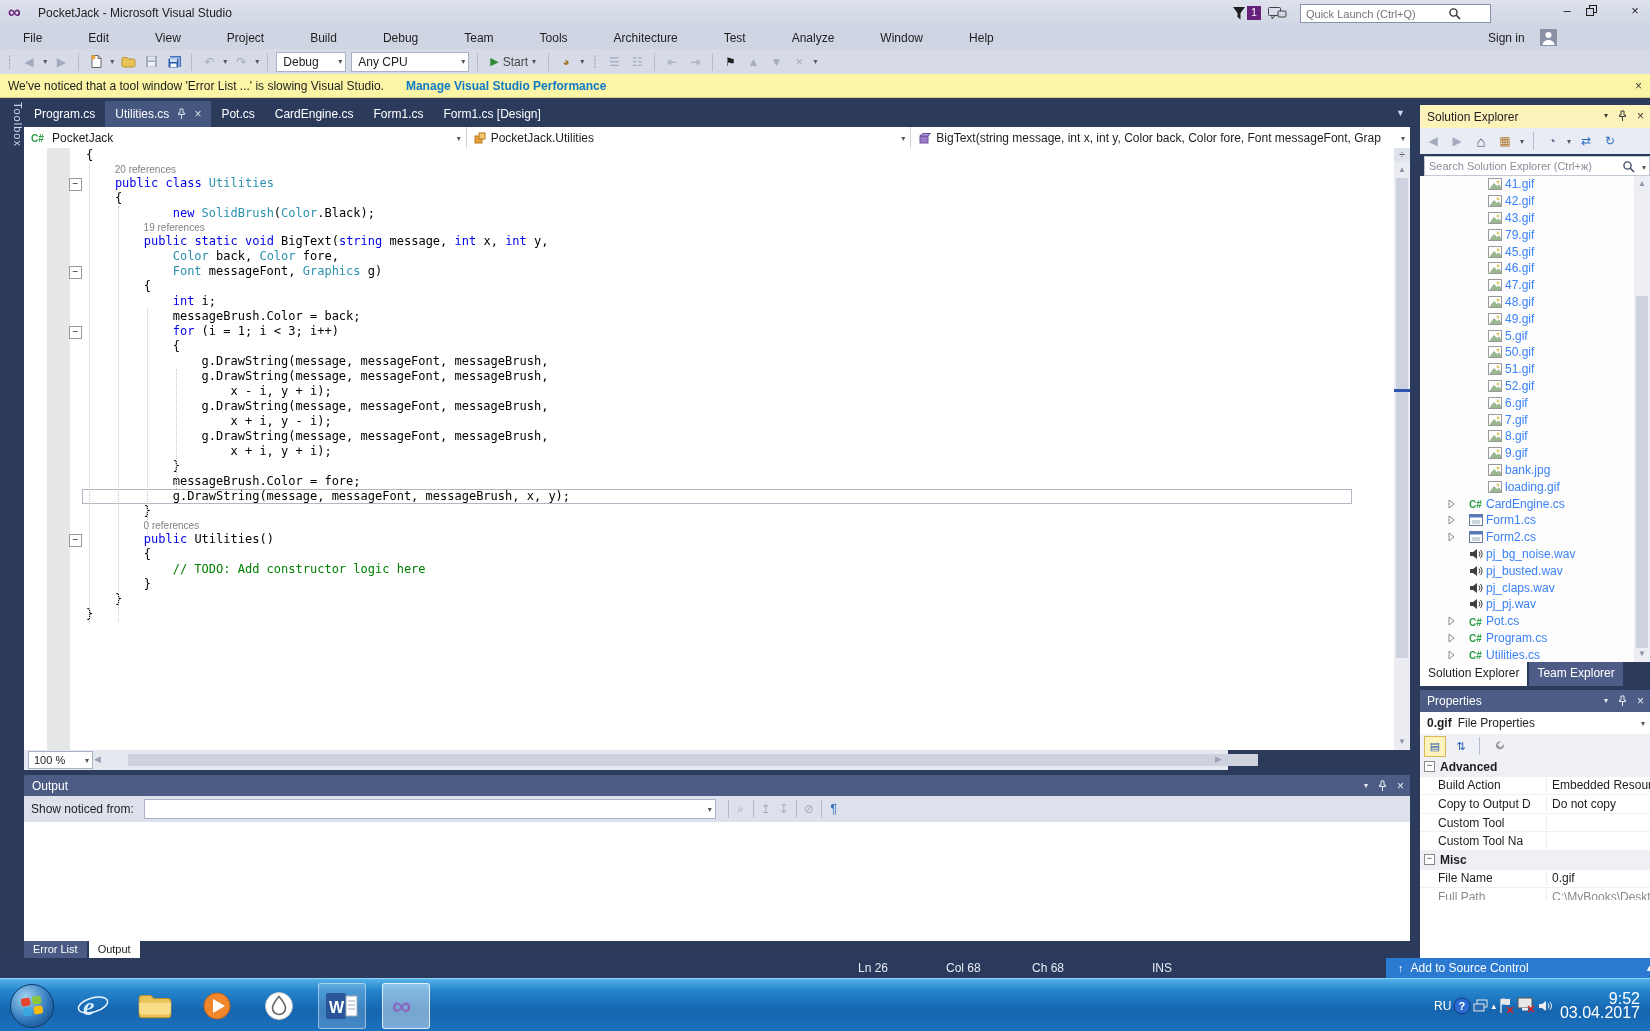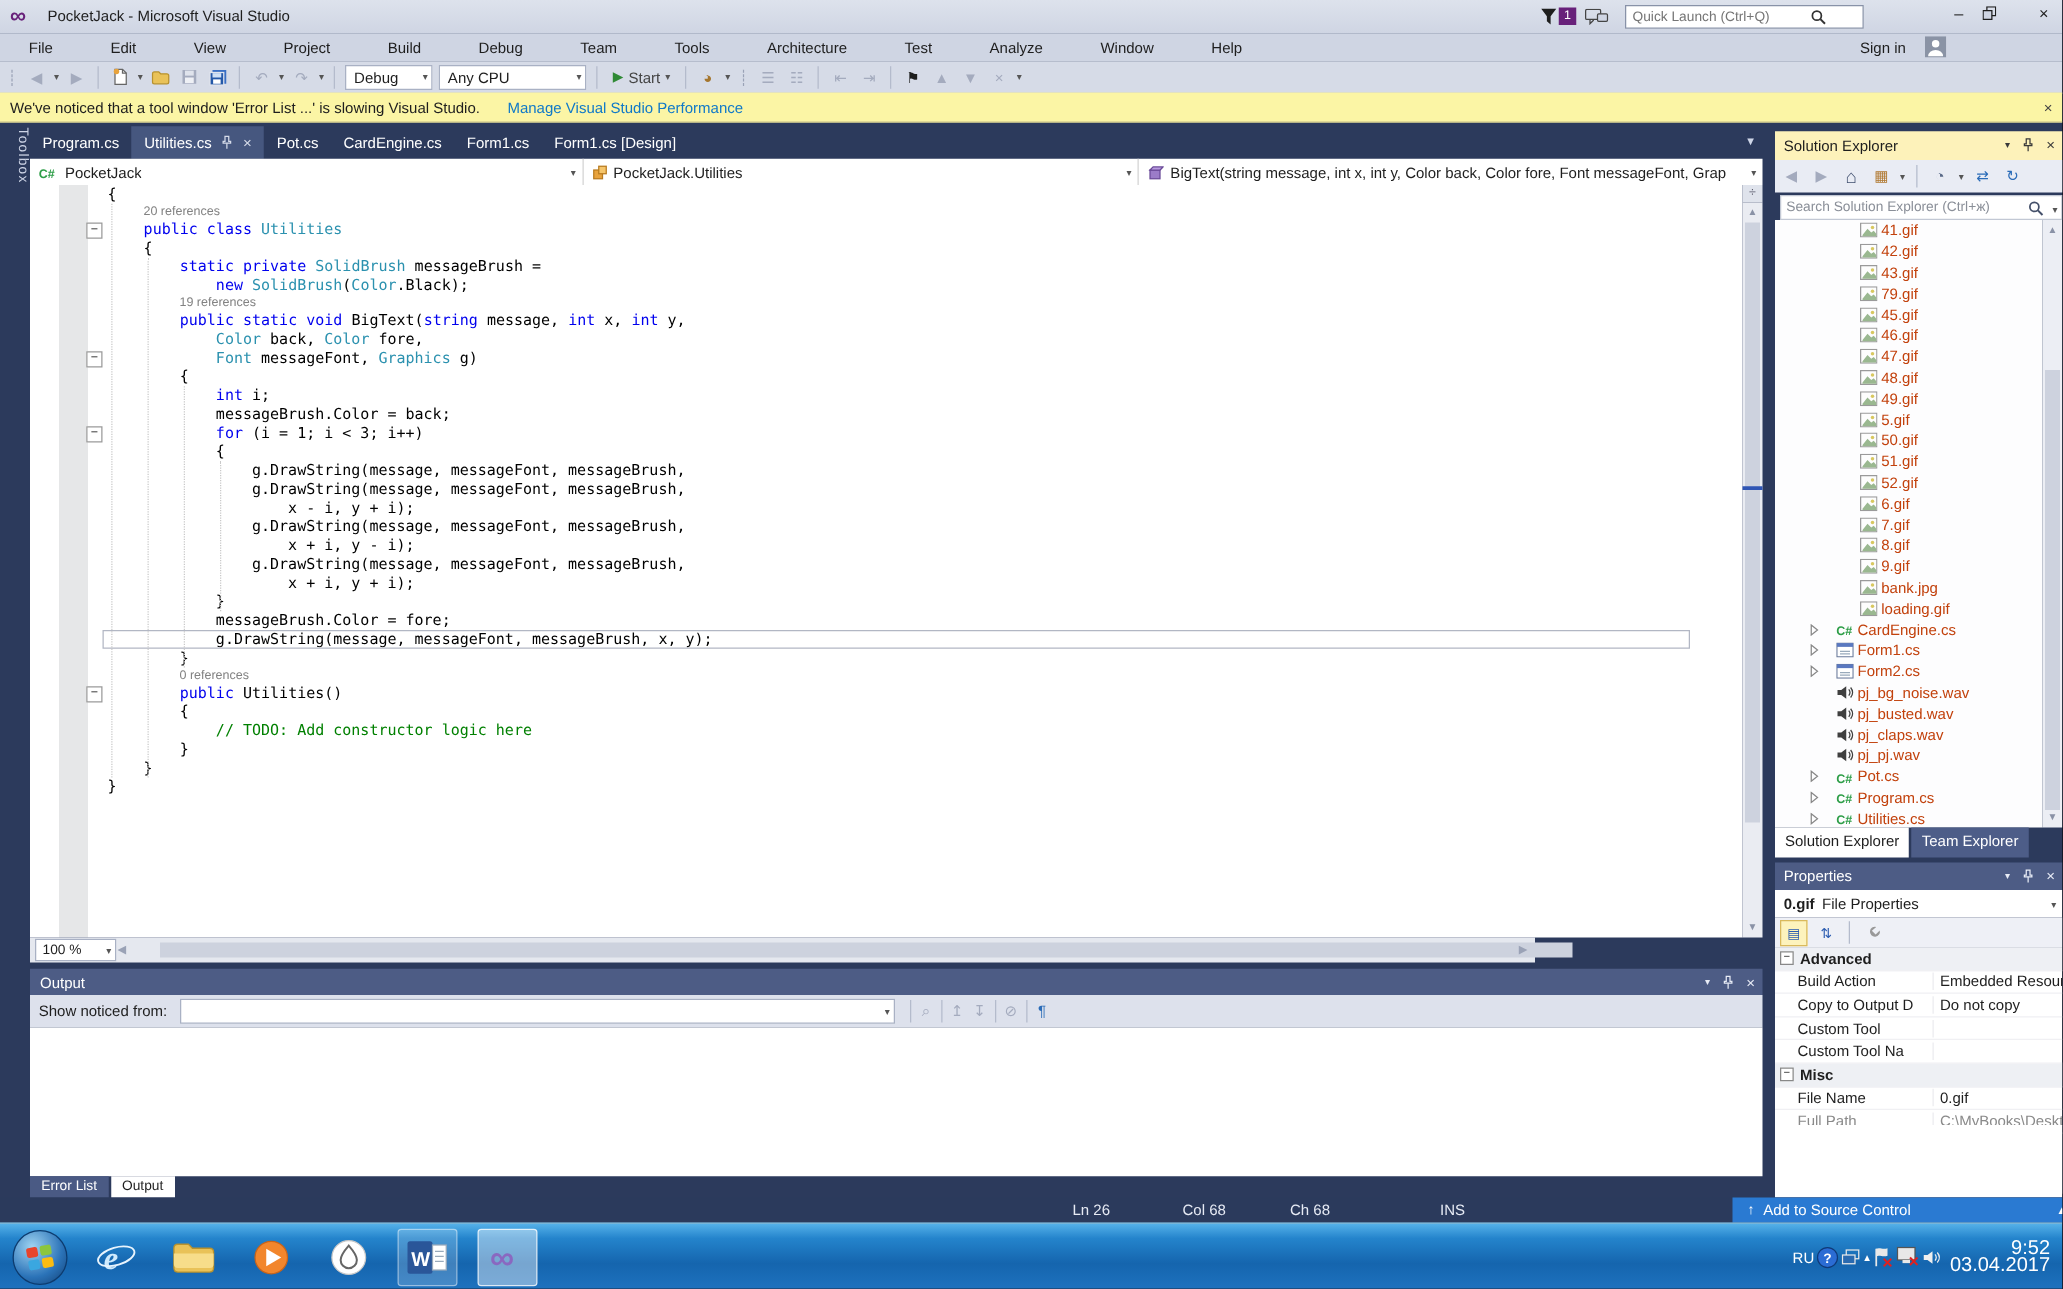--- a/index.html
+++ b/index.html
@@ -34,21 +34,21 @@
   .grip{color:#9aa2b6;font-size:12px;margin:0 2px;}
   .combo{background:#fff;border:1px solid #a9b1c4;height:18px;display:flex;align-items:center;font-size:12px;color:#1e1e1e;position:relative;padding-left:6px;}
   .combo .dd{position:absolute;right:3px;}
   .dd{font-size:8px;color:#555;}
   #startbtn{display:flex;align-items:center;gap:4px;padding:0 4px;height:20px;}
   #start-play{color:#2f8a35;font-size:11px;}
 
   
   #notifbar{left:0;top:74px;width:1650px;height:23px;background:#fbf5a5;border-bottom:1px solid #d8d090;color:#1e1e1e;font-size:12px;}
   #notif-msg{margin-left:8px;}
-  #notif-link{margin-left:22px;color:#1079c8;}
+  #notif-link{margin-left:22px;color:#1079c8;font-weight:bold;}
   #notif-close{position:absolute;right:8px;color:#444;font-size:12px;}
 
   
   #toolboxtab{left:2px;top:102px;width:22px;color:#cdd4e6;font-size:11px;writing-mode:vertical-rl;letter-spacing:1px;}
 
   
   #tabstrip{left:24px;top:100px;width:1386px;height:27px;display:flex;align-items:flex-end;color:#fff;font-size:12px;}
   .tab{height:26px;display:flex;align-items:center;gap:7px;padding:0 10px;}
   .tab.active{background:#46577f;}
   .tab .tico{font-size:10px;color:#d6dcea;display:inline-flex;}
@@ -105,21 +105,21 @@
   #addsc{left:1386px;top:958px;width:264px;height:20px;background:#2a7ad2;color:#fff;font-size:12px;display:flex;align-items:center;gap:7px;padding-left:12px;}
   #addsc .up{font-size:11px;}
   #addsc .car{position:absolute;right:8px;font-size:9px;}
   #seheader{left:1420px;top:105px;width:230px;height:23px;background:#fdf2ba;color:#1e1e1e;font-size:12px;}
   #seheader .ttl{margin-left:7px;}
   #seheader .hdricons{color:#3a3a3a;}
   #setoolbar{left:1420px;top:128px;width:230px;height:26px;background:#e9ecf4;gap:6px;padding-left:4px;font-size:13px;}
   #sesearch{left:1424px;top:156px;width:220px;height:18px;background:#fff;border:1px solid #c2c8d4;font-size:11px;color:#8a8f98;display:flex;align-items:center;padding-left:4px;position:absolute;}
   #sesearch .mag{position:absolute;right:14px;color:#44506a;}
   #sesearch .dd{position:absolute;right:3px;top:6px;}
-  #selist{left:1420px;top:176px;width:214px;height:486px;background:#fdfdfe;font-size:12px;color:#c2410c;overflow:hidden;}
+  #selist{left:1420px;top:176px;width:214px;height:486px;background:#fdfdfe;font-size:12px;color:#3b82f6;overflow:hidden;}
   .serow{height:16.8px;display:flex;align-items:center;}
   .serow.img{padding-left:68px;}
   .serow.file{padding-left:27px;}
   .serow .exp{width:22px;display:inline-flex;}
   .serow .sico{width:17px;display:inline-flex;}
   .slabel{white-space:nowrap;}
   #sescroll{left:1634px;top:176px;width:16px;height:486px;background:#eceef4;}
   #sescroll .arrow{position:absolute;left:0;width:16px;height:12px;color:#8a92a6;font-size:8px;text-align:center;line-height:12px;}
   #sethumb{position:absolute;left:2px;width:12px;top:120px;height:352px;background:#cdd2de;}
   #setabs{left:1420px;top:662px;height:24px;display:flex;gap:2px;font-size:12px;}
@@ -349,21 +349,20 @@
         <span class="dd" style="background:#fff">▾</span>
     </div>
   </div>
 
   <div class="ab" id="editor">
     <div>
         <div class="cl"><span class="txt"><span class="s-p">{</span></span></div>
         <div class="ref" style="padding-left: 90.8px;">20 references</div>
         <div class="cl"><span class="fold">−</span><span class="txt"><span class="s-k">    public</span><span class="s-p"> </span><span class="s-k">class</span><span class="s-p"> </span><span class="s-t">Utilities</span></span></div>
         <div class="cl"><span class="txt"><span class="s-p">    {</span></span></div>
-        <div class="cl"><span class="txt"><span class="s-k">        static</span><span class="s-p"> </span><span class="s-k">private</span><span class="s-p"> </span><span class="s-t">SolidBrush</span><span class="s-p"> messageBrush =</span></span></div>
         <div class="cl"><span class="txt"><span class="s-k">            new</span><span class="s-p"> </span><span class="s-t">SolidBrush</span><span class="s-p">(</span><span class="s-t">Color</span><span class="s-p">.Black);</span></span></div>
         <div class="ref" style="padding-left: 119.6px;">19 references</div>
         <div class="cl"><span class="txt"><span class="s-k">        public</span><span class="s-p"> </span><span class="s-k">static</span><span class="s-p"> </span><span class="s-k">void</span><span class="s-p"> BigText(</span><span class="s-k">string</span><span class="s-p"> message, </span><span class="s-k">int</span><span class="s-p"> x, </span><span class="s-k">int</span><span class="s-p"> y,</span></span></div>
         <div class="cl"><span class="txt"><span class="s-t">            Color</span><span class="s-p"> back, </span><span class="s-t">Color</span><span class="s-p"> fore,</span></span></div>
         <div class="cl"><span class="fold">−</span><span class="txt"><span class="s-t">            Font</span><span class="s-p"> messageFont, </span><span class="s-t">Graphics</span><span class="s-p"> g)</span></span></div>
         <div class="cl"><span class="txt"><span class="s-p">        {</span></span></div>
         <div class="cl"><span class="txt"><span class="s-k">            int</span><span class="s-p"> i;</span></span></div>
         <div class="cl"><span class="txt"><span class="s-p">            messageBrush.Color = back;</span></span></div>
         <div class="cl"><span class="fold">−</span><span class="txt"><span class="s-k">            for</span><span class="s-p"> (i = 1; i &lt; 3; i++)</span></span></div>
         <div class="cl"><span class="txt"><span class="s-p">            {</span></span></div>

